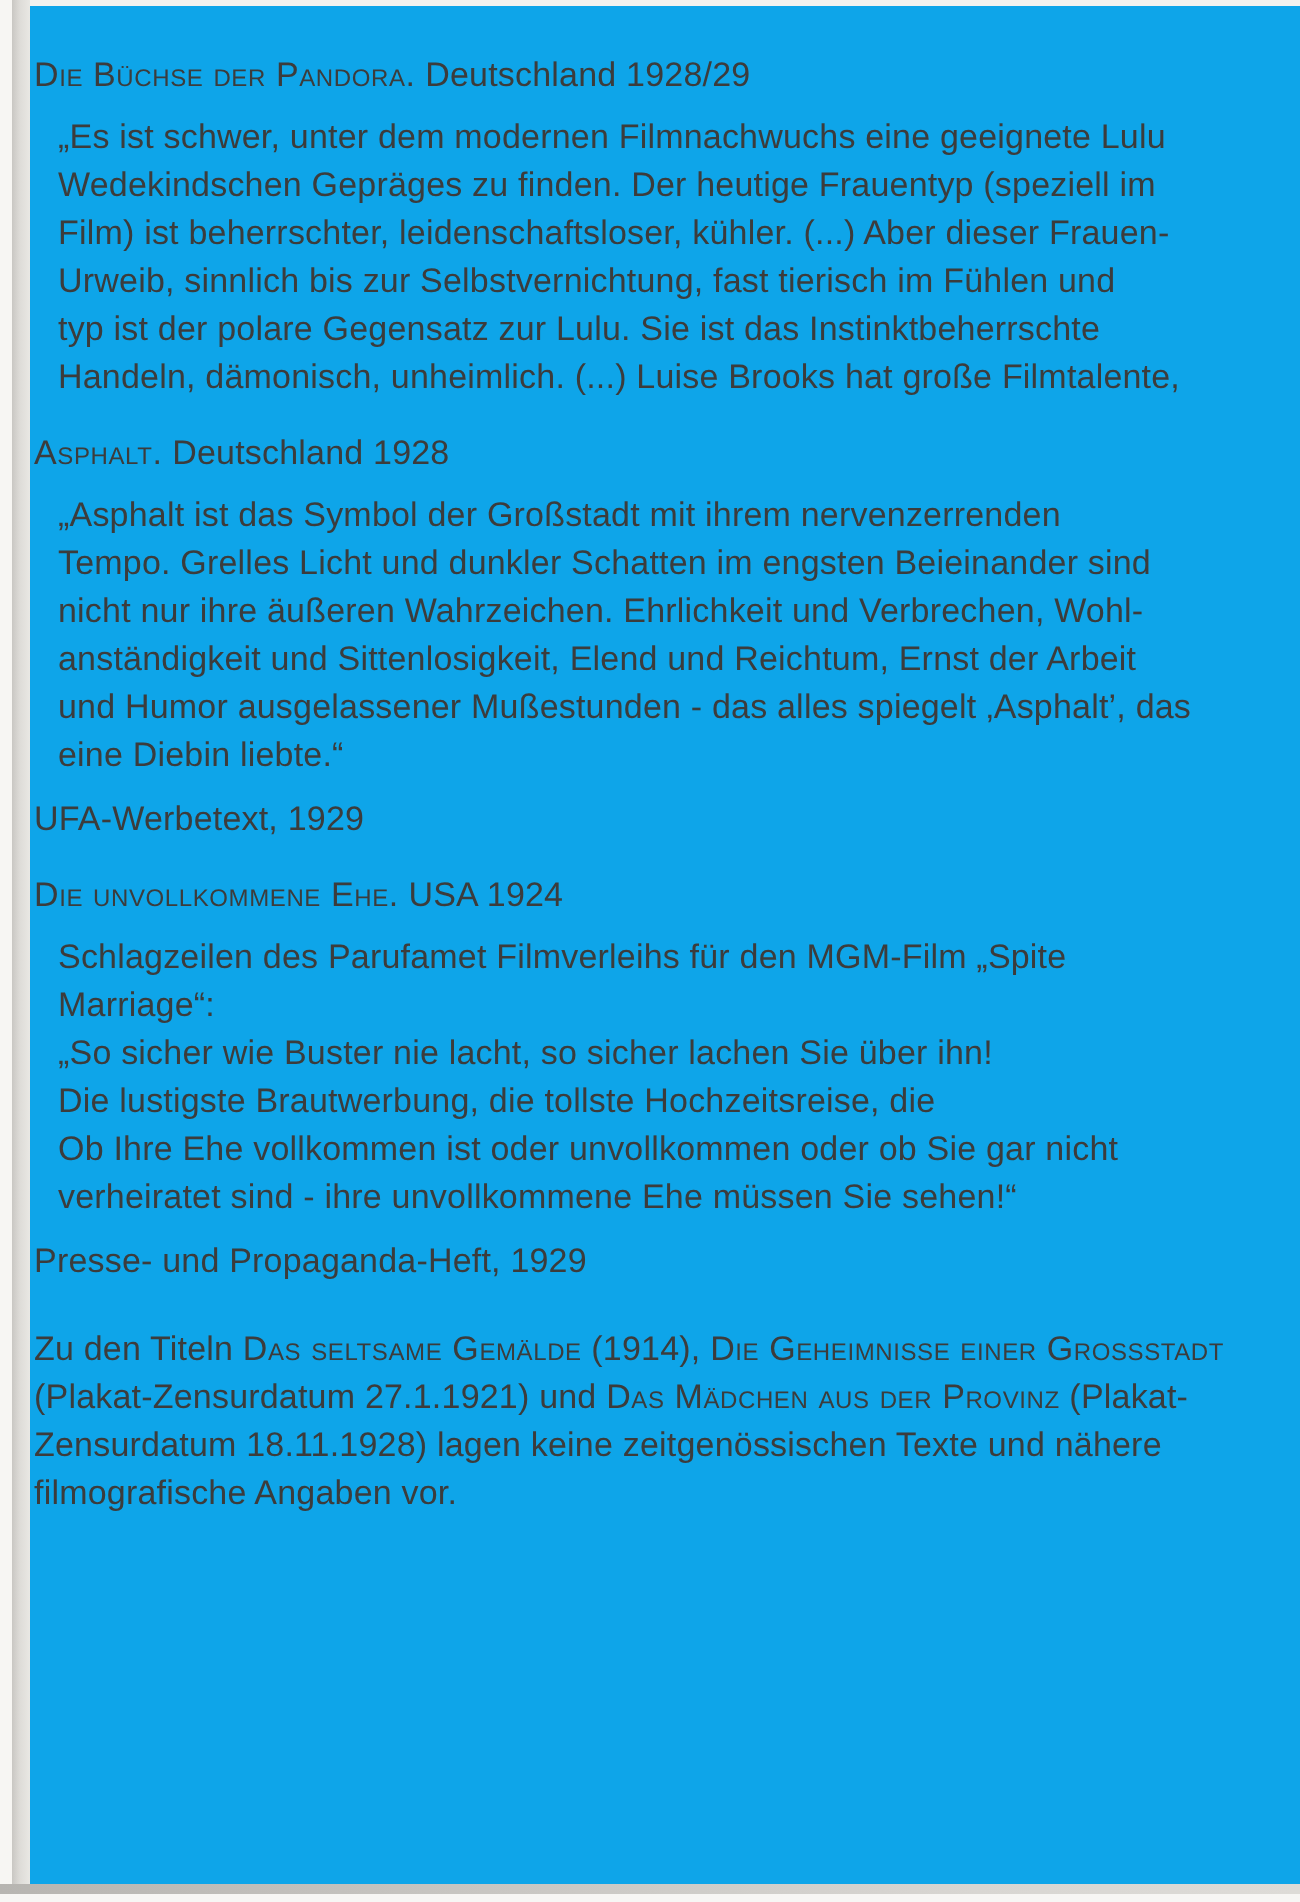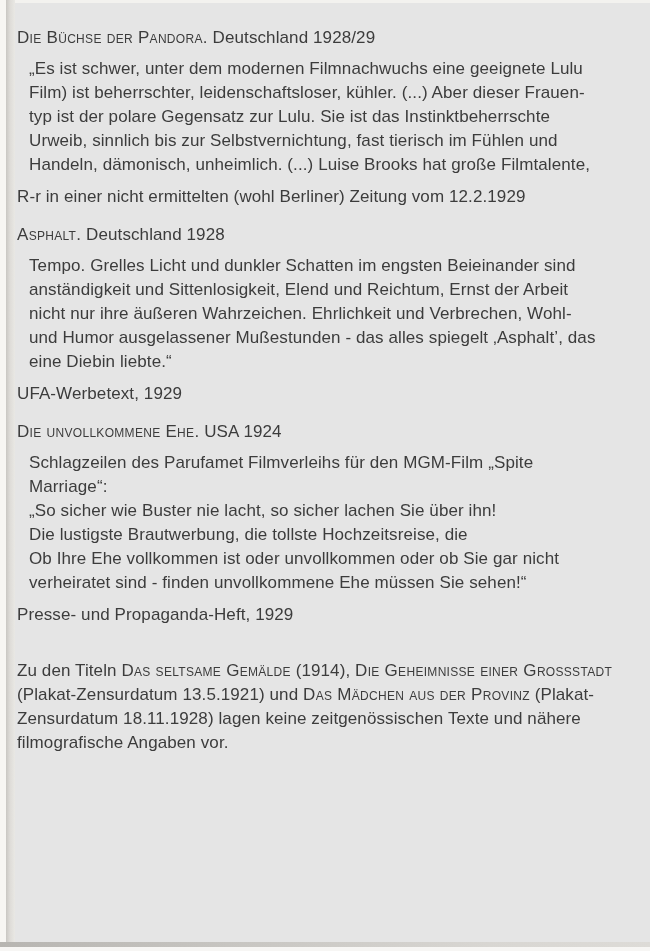--- a/index.html
+++ b/index.html
@@ -1,19 +1,19 @@
 <!DOCTYPE html>
 <html><head>
 <meta charset="utf-8">
 <style>
   html,body{margin:0;padding:0;background:#ffffff;}
   .page{
     position:relative;
     width:650px;height:951px;
-    background:#e5e5e5;
+    background:#0ea5e9;
     font-family:"Liberation Sans","DejaVu Sans",sans-serif;
     color:#3c3c3c;
     overflow:hidden;
   }
   
   .edge-top{position:absolute;top:0;left:0;width:100%;height:3px;background:#f3f2ef;}
   .edge-left-white{position:absolute;top:0;left:0;width:6px;height:100%;background:#f7f6f3;}
   .edge-left-shadow{position:absolute;top:0;left:6px;width:9px;height:100%;
     background:linear-gradient(90deg,#c9c7c3 0%,#dedcd8 45%,#e9e8e4 100%);}
   .edge-bottom-shadow{position:absolute;left:0;bottom:4px;width:100%;height:5px;
@@ -24,61 +24,62 @@
     position:absolute;
     left:17px;top:26px;width:612px;
     font-size:17px;line-height:24px;
     letter-spacing:0.1px;
   }
   .heading{margin:14px 0 7px 0;white-space:nowrap;}
   .heading:first-child{margin-top:0;}
   .sc{font-variant:small-caps;letter-spacing:0.3px;}
   .quote{margin:0 0 8px 12px;}
   .source{margin:0 0 0 0;}
-  .note{margin:32px 0 0 0;}
+  .note{margin:20px 0 0 0;}
   .line{white-space:nowrap;}
 </style>
 </head>
 <body>
 
 <div class="page">
   <div class="edge-top"></div>
   <div class="edge-left-white"></div>
   <div class="edge-left-shadow"></div>
   <div class="edge-bottom-shadow"></div>
   <div class="edge-bottom-white"></div>
   <div class="content">
       <div class="heading"><span class="sc">Die Büchse der Pandora.</span><span class="reg"> Deutschland 1928/29</span></div>
       <div class="quote">
         <div class="line">„Es ist schwer, unter dem modernen Filmnachwuchs eine geeignete Lulu</div>
+        <div class="line">Wedekindschen Gepräges zu finden. Der heutige Frauentyp (speziell im</div>
         <div class="line">Film) ist beherrschter, leidenschaftsloser, kühler. (...) Aber dieser Frauen-</div>
+        <div class="line">Urweib, sinnlich bis zur Selbstvernichtung, fast tierisch im Fühlen und</div>
         <div class="line">typ ist der polare Gegensatz zur Lulu. Sie ist das Instinktbeherrschte</div>
-        <div class="line">Urweib, sinnlich bis zur Selbstvernichtung, fast tierisch im Fühlen und</div>
         <div class="line">Handeln, dämonisch, unheimlich. (...) Luise Brooks hat große Filmtalente,</div>
       </div>
-      <div class="source">R-r in einer nicht ermittelten (wohl Berliner) Zeitung vom 12.2.1929</div>
       <div class="heading"><span class="sc">Asphalt.</span><span class="reg"> Deutschland 1928</span></div>
       <div class="quote">
+        <div class="line">„Asphalt ist das Symbol der Großstadt mit ihrem nervenzerrenden</div>
         <div class="line">Tempo. Grelles Licht und dunkler Schatten im engsten Beieinander sind</div>
+        <div class="line">nicht nur ihre äußeren Wahrzeichen. Ehrlichkeit und Verbrechen, Wohl-</div>
         <div class="line">anständigkeit und Sittenlosigkeit, Elend und Reichtum, Ernst der Arbeit</div>
-        <div class="line">nicht nur ihre äußeren Wahrzeichen. Ehrlichkeit und Verbrechen, Wohl-</div>
         <div class="line">und Humor ausgelassener Mußestunden - das alles spiegelt ‚Asphalt’, das</div>
         <div class="line">eine Diebin liebte.“</div>
       </div>
       <div class="source">UFA-Werbetext, 1929</div>
       <div class="heading"><span class="sc">Die unvollkommene Ehe.</span><span class="reg"> USA 1924</span></div>
       <div class="quote">
         <div class="line">Schlagzeilen des Parufamet Filmverleihs für den MGM-Film „Spite</div>
         <div class="line">Marriage“:</div>
         <div class="line">„So sicher wie Buster nie lacht, so sicher lachen Sie über ihn!</div>
         <div class="line">Die lustigste Brautwerbung, die tollste Hochzeitsreise, die</div>
         <div class="line">Ob Ihre Ehe vollkommen ist oder unvollkommen oder ob Sie gar nicht</div>
-        <div class="line">verheiratet sind - finden unvollkommene Ehe müssen Sie sehen!“</div>
+        <div class="line">verheiratet sind - ihre unvollkommene Ehe müssen Sie sehen!“</div>
       </div>
       <div class="source">Presse- und Propaganda-Heft, 1929</div>
       <div class="note">
         <div class="line"><span class="reg">Zu den Titeln </span><span class="sc">Das seltsame Gemälde</span><span class="reg"> (1914), </span><span class="sc">Die Geheimnisse einer Grossstadt</span></div>
-        <div class="line"><span class="reg">(Plakat-Zensurdatum 13.5.1921) und </span><span class="sc">Das Mädchen aus der Provinz</span><span class="reg"> (Plakat-</span></div>
+        <div class="line"><span class="reg">(Plakat-Zensurdatum 27.1.1921) und </span><span class="sc">Das Mädchen aus der Provinz</span><span class="reg"> (Plakat-</span></div>
         <div class="line"><span class="reg">Zensurdatum 18.11.1928) lagen keine zeitgenössischen Texte und nähere</span></div>
         <div class="line"><span class="reg">filmografische Angaben vor.</span></div>
       </div>
     </div>
 </div>
 
 </body></html>

